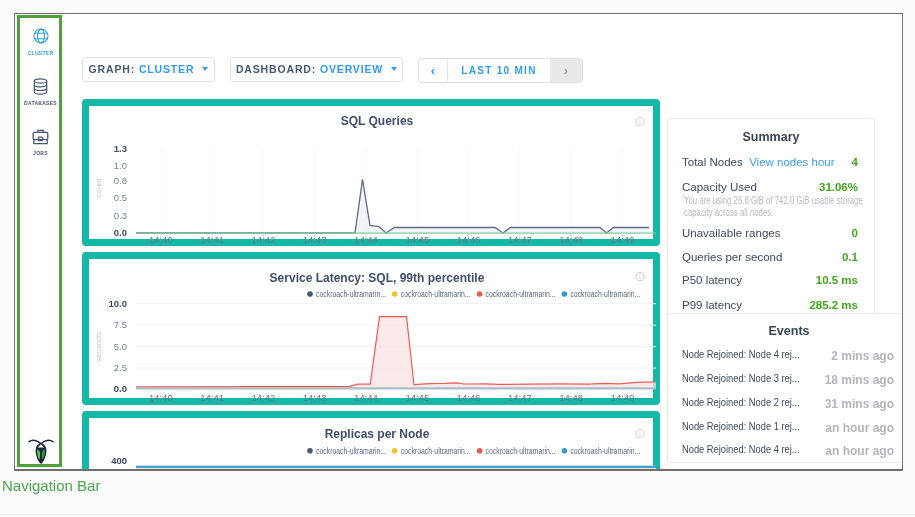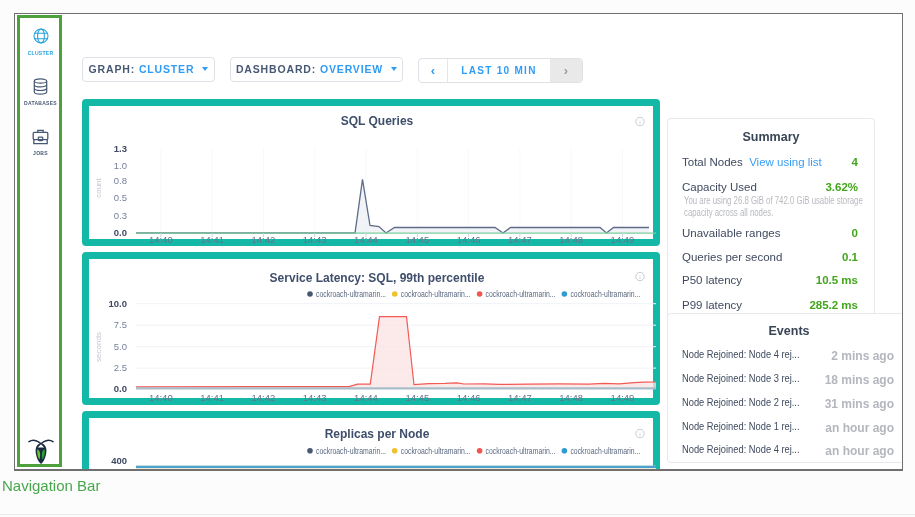--- a/index.html
+++ b/index.html
@@ -206,22 +206,22 @@
         <rect x="47" y="47.7" width="520" height="10.3" fill="#f2ead8"></rect>
         <rect x="47" y="47.7" width="520" height="2.3" fill="#4ba3cd"></rect>
         <rect x="47" y="51.2" width="520" height="1.8" fill="#e0c73f"></rect>
         <rect x="47" y="54" width="520" height="2" fill="#f19795"></rect>
         <rect x="47" y="56" width="520" height="2" fill="#f6d9d4"></rect>
       </svg>
     </div>
 
     <div class="pcard" style="left:652px; top:84px; width:208px; height:206px;margin-top:20px;">
       <div class="ptitle" style="top:11px;">Summary</div>
-      <div class="prow" style="top:37px;">Total Nodes&nbsp; <span class="link">View using list</span><span class="val">4</span></div>
-      <div class="prow" style="top:62px;">Capacity Used<span class="val">3.62%</span></div>
+      <div class="prow" style="top:37px;">Total Nodes&nbsp; <span class="link">View nodes hour</span><span class="val">4</span></div>
+      <div class="prow" style="top:62px;">Capacity Used<span class="val">31.06%</span></div>
       <div class="sub" style="top:76px;">You are using 26.8 GiB of 742.0 GiB usable storage</div>
       <div class="sub" style="top:87.5px;">capacity across all nodes.</div>
       <div class="prow" style="top:108px;">Unavailable ranges<span class="val">0</span></div>
       <div class="prow" style="top:132px;">Queries per second<span class="val">0.1</span></div>
       <div class="prow" style="top:155px;">P50 latency<span class="val">10.5 ms</span></div>
       <div class="prow" style="top:180px;">P99 latency<span class="val">285.2 ms</span></div>
     </div>
 
     <div class="pcard" style="left:652px; top:299px; width:244px; height:150px;">
       <div class="ptitle" style="top:10px;">Events</div>

